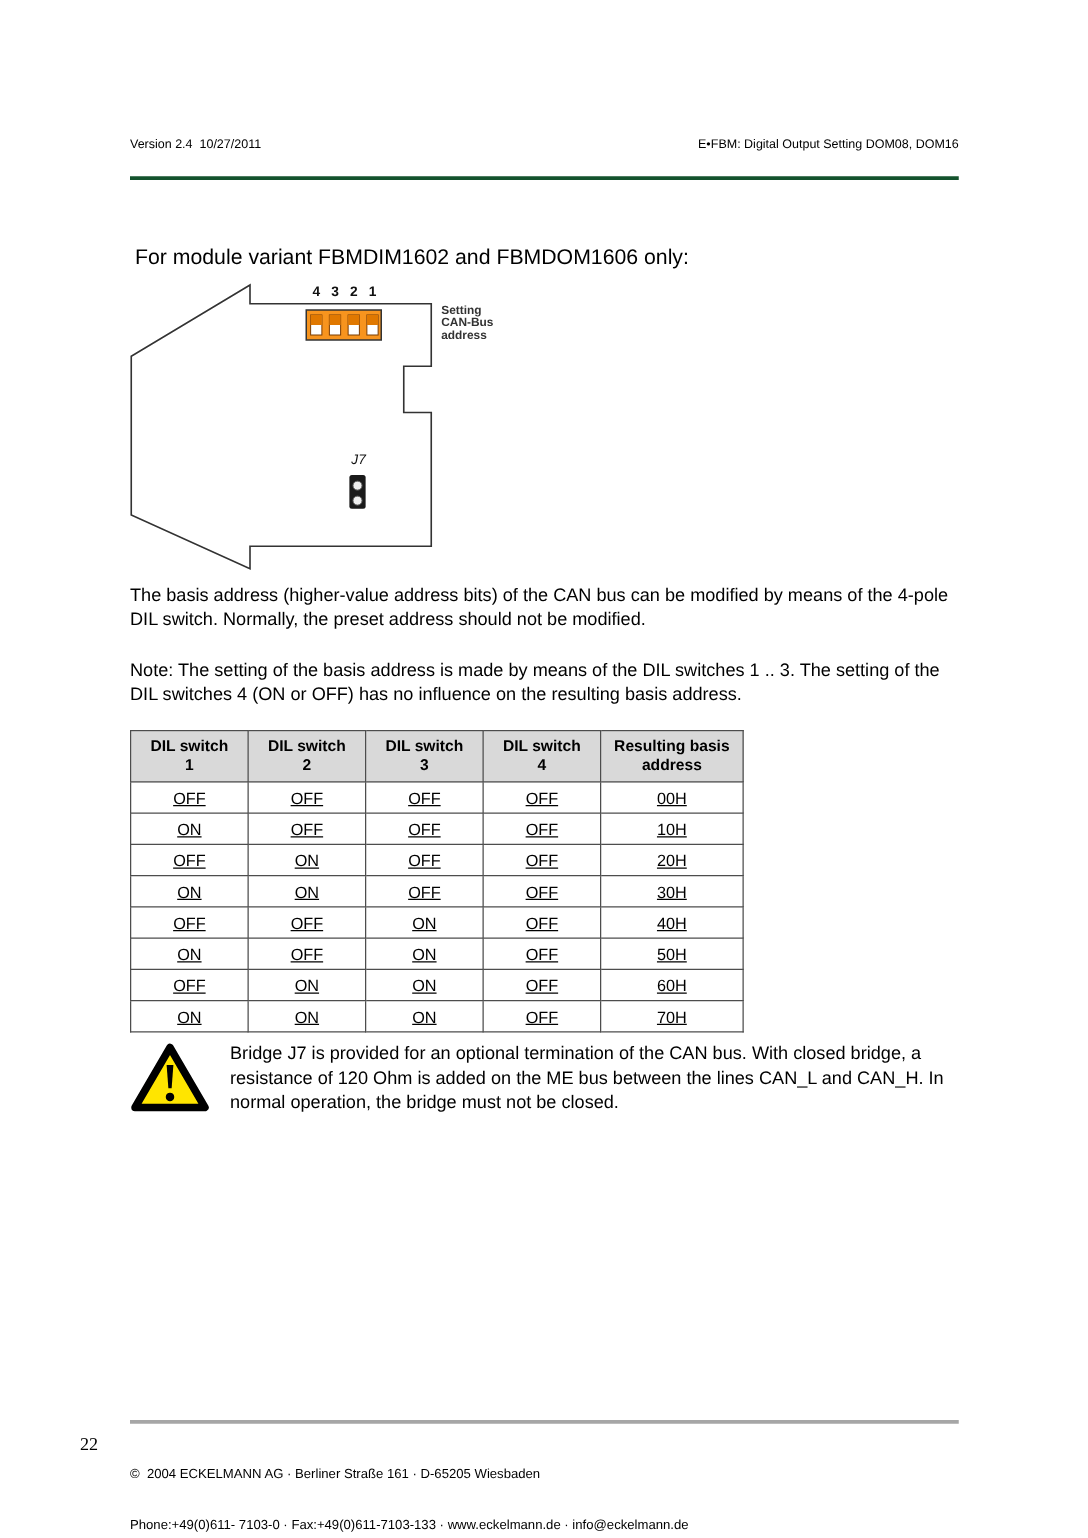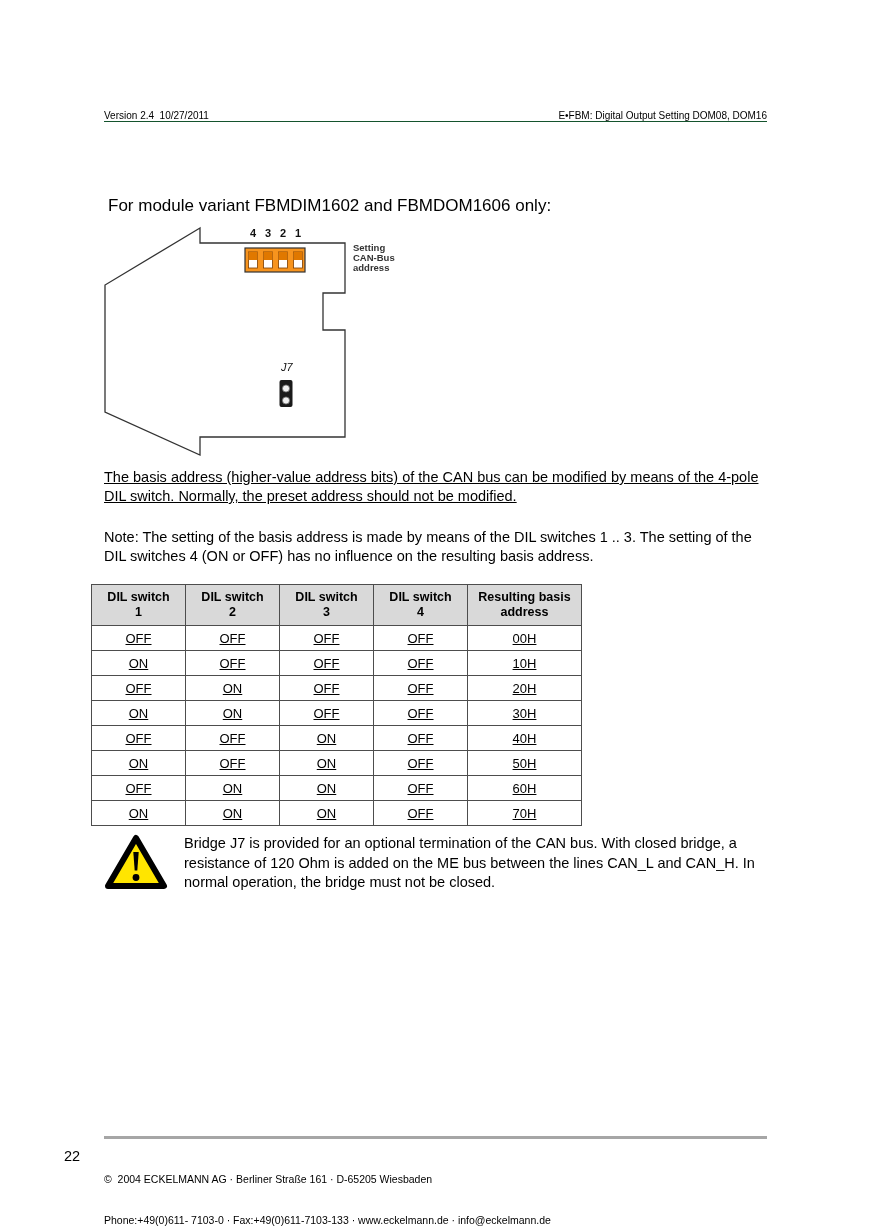--- a/index.html
+++ b/index.html
@@ -10,47 +10,47 @@
     color: #000;
     position: relative;
     overflow: hidden;
   }
   .page { position: absolute; inset: 0; }
 
   
   .header {
     position: absolute; left: 104px; top: 110px; width: 663px;
     display: flex; justify-content: space-between;
-    font-size: 10px; padding-bottom: 0;
-    border-bottom: 1px solid #14532d;
+    font-size: 10px; padding-bottom: 20px;
+    border-bottom: 3px solid #14532d;
     white-space: pre;
   }
 
   
   .intro {
     position: absolute; left: 108px; top: 196px;
     font-size: 17px; margin: 0;
   }
 
   
   .diagram { position: absolute; left: 104px; top: 224px; width: 300px; height: 235px; }
   .diagram svg { display: block; }
   .outline { fill: none; stroke: #333; stroke-width: 1.3; }
   .dipnum { font-size: 11px; font-weight: bold; text-anchor: middle; fill: #111; }
   .caption { font-size: 9.5px; font-weight: bold; fill: #333; }
   .jlabel { font-size: 11px; font-style: italic; fill: #111; }
 
   
   .para { position: absolute; left: 104px; width: 668px; font-size: 14.5px; line-height: 19px; margin: 0; }
-  .p1 { top: 468px; text-decoration: underline; }
+  .p1 { top: 468px; }
   .p2 { top: 528px; }
 
   
   table.dil-table {
-    position: absolute; left: 91px; top: 584px;
+    position: absolute; left: 104px; top: 584px;
     border-collapse: collapse;
     font-size: 13px;
     padding-left: 36px;
   }
   .dil-table th, .dil-table td {
     border: 1px solid #4d4d4d;
     text-align: center;
     vertical-align: middle;
   }
   .dil-table th {
@@ -61,21 +61,21 @@
     line-height: 15px;
   }
   .dil-table td { height: 22px; font-size: 13px; text-decoration: underline; }
 
   
   .warning { position: absolute; left: 104px; top: 832px; display: flex; gap: 16px; align-items: center; }
   .warn-text { width: 592px; font-size: 14.5px; line-height: 19.5px; margin: 2px 0 0 0; }
 
   
   .footer-line { position: absolute; left: 104px; top: 1136px; width: 663px; height: 3px; background: #a6a6a6; }
-  .page-number { position: absolute; left: 64px; top: 1148px; font-size: 14.5px; }
+  .page-number { position: absolute; left: 64px; top: 1148px; font-size: 14.5px; font-family: Liberation Serif, serif; }
   .footer-text { position: absolute; left: 104px; top: 1146px; font-size: 10.5px; line-height: 13.5px; white-space: pre; }
 </style>
 </head>
 <body>
 
 <div class="page">
 
   <div class="header">
     <span>Version 2.4  10/27/2011</span>
     <span>E•FBM: Digital Output Setting DOM08, DOM16</span>

